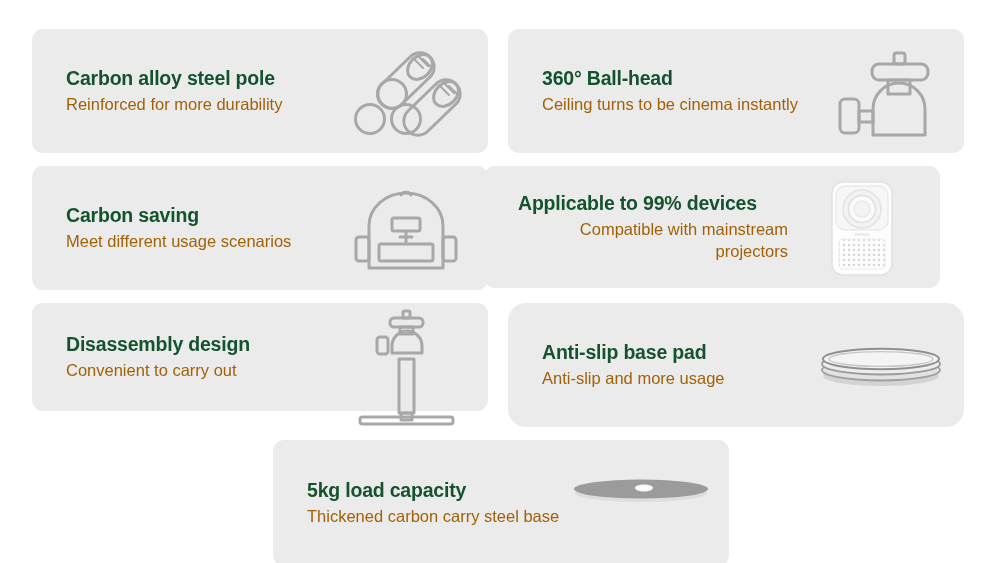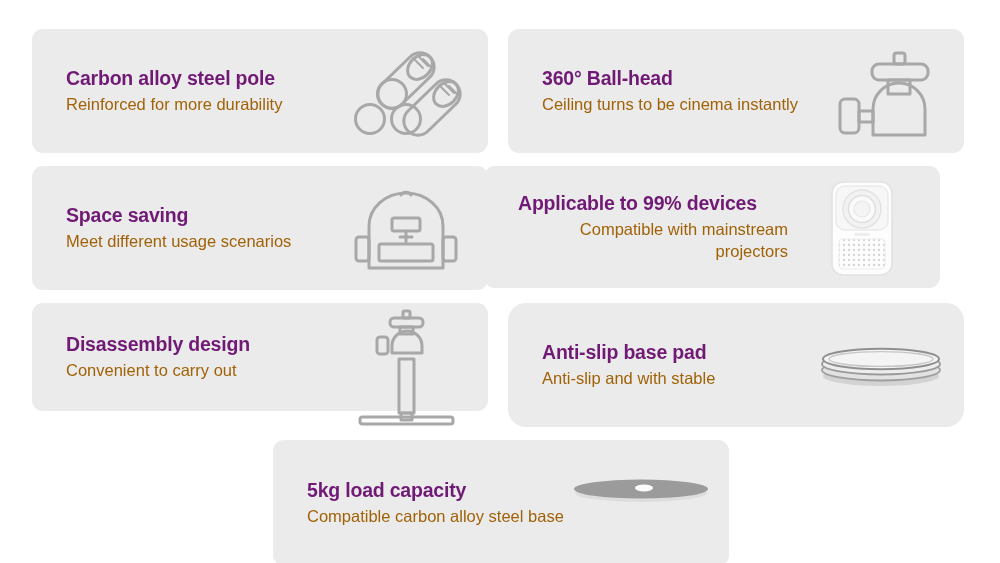--- a/index.html
+++ b/index.html
@@ -34,21 +34,21 @@
     position: absolute;
     left: 34px;
     top: 50%;
     transform: translateY(-50%);
     max-width: 290px;
   }
 
   .card-title {
     font-size: 19.5px;
     font-weight: bold;
-    color: #701a75;
+    color: #14532d;
     letter-spacing: -0.2px;
     line-height: 1.25;
     margin: 0 0 4px 0;
     white-space: nowrap;
   }
 
   .card-sub {
     font-size: 16.5px;
     font-weight: normal;
     color: #a16207;
@@ -152,21 +152,21 @@
 
           <rect x="8" y="52" width="19" height="34" rx="5"></rect>
           <rect x="27" y="64" width="14" height="11"></rect>
         </g>
       </svg>
     </div>
   </div>
 
   <div class="card c-space">
     <div class="card-text">
-      <p class="card-title">Space saving</p>
+      <p class="card-title">Carbon saving</p>
       <p class="card-sub">Meet different usage scenarios</p>
     </div>
     <div class="icon-slot s-space">
       <svg viewBox="0 0 120 94" width="120" height="94" aria-hidden="true">
         <g class="stroke-ic">
 
           <path d="M55 13 a6 6 0 0 1 10 0"></path>
 
           <path d="M23 86 L23 44 a37 33 0 0 1 74 0 L97 86 Z"></path>
 
@@ -235,39 +235,39 @@
 
           <rect x="14" y="112" width="93" height="7" rx="2.5"></rect>
         </g>
       </svg>
     </div>
   </div>
 
   <div class="card c-antislip">
     <div class="card-text">
       <p class="card-title">Anti-slip base pad</p>
-      <p class="card-sub">Anti-slip and with stable</p>
+      <p class="card-sub">Anti-slip and more usage</p>
     </div>
     <div class="icon-slot s-antislip">
       <svg viewBox="0 0 130 90" width="130" height="90" aria-hidden="true">
 
         <ellipse cx="65" cy="55" rx="58" ry="10" fill="#cfcfcf" opacity="0.85"></ellipse>
 
         <ellipse cx="65" cy="49" rx="59" ry="10.5" fill="#e2e2e2" stroke="#9f9f9f" stroke-width="1.8"></ellipse>
         <ellipse cx="65" cy="43" rx="59" ry="10.5" fill="#ededed" stroke="#9a9a9a" stroke-width="1.8"></ellipse>
         <ellipse cx="65" cy="38" rx="58" ry="10.2" fill="#f4f4f4" stroke="#8f8f8f" stroke-width="2"></ellipse>
         <ellipse cx="65" cy="38" rx="52" ry="7.4" fill="none" stroke="#c6c6c6" stroke-width="1.3"></ellipse>
       </svg>
     </div>
   </div>
 
   <div class="card c-load">
     <div class="card-text">
       <p class="card-title">5kg load capacity</p>
-      <p class="card-sub">Compatible carbon alloy steel base</p>
+      <p class="card-sub">Thickened carbon carry steel base</p>
     </div>
     <div class="icon-slot s-load">
       <svg viewBox="0 0 140 66" width="140" height="66" aria-hidden="true">
         <ellipse cx="70" cy="37" rx="66" ry="9" fill="#d9d9d9" opacity="0.8"></ellipse>
         <ellipse cx="70" cy="33" rx="67" ry="9.5" fill="#9b9b9b"></ellipse>
         <ellipse cx="73" cy="32" rx="9" ry="3.4" fill="#fbfbfb"></ellipse>
       </svg>
     </div>
   </div>
 

